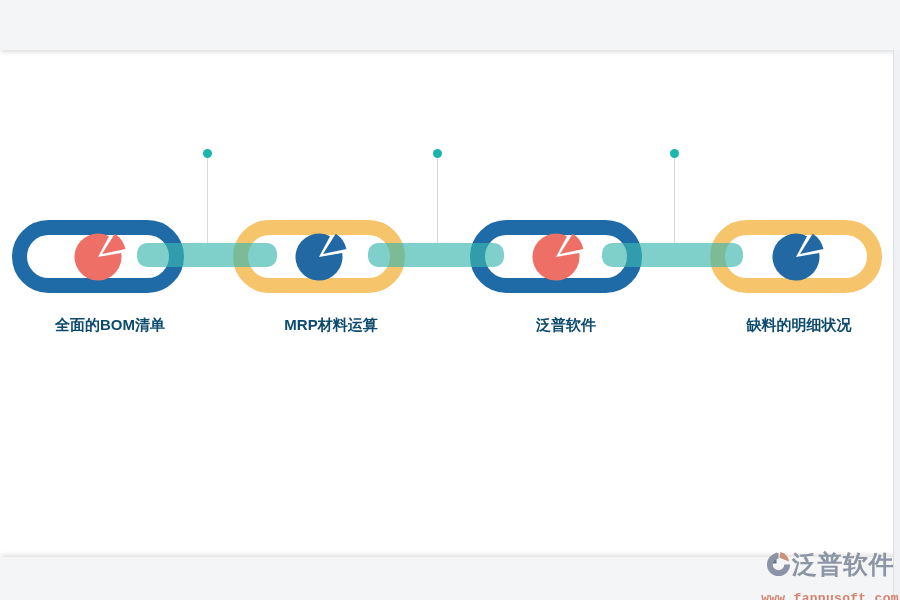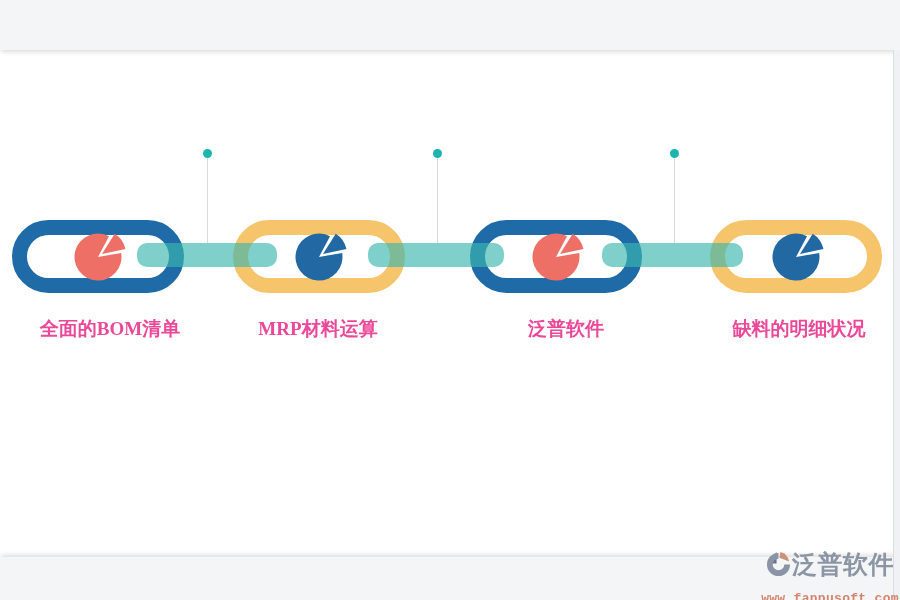--- a/index.html
+++ b/index.html
@@ -26,21 +26,21 @@
   
   .chain-seg { position:absolute; top:243px; height:24px; border-radius:10px;
                background:rgba(58,183,174,0.65); z-index:6; }
 
   
   .vline { position:absolute; top:157px; width:1px; height:86px; background:#d9d9d9; z-index:1; }
   .dot { position:absolute; top:149px; width:9px; height:9px; border-radius:50%;
          background:#1cb5ae; z-index:5; }
 
   .step-label { position:absolute; top:316px; transform:translateX(-50%);
-                font-size:19px; font-weight:700; color:#ec4899; white-space:nowrap; z-index:4;font-family:Liberation Serif, serif; }
+                font-size:15px; font-weight:700; color:#0c4a6e; white-space:nowrap; z-index:4; }
 
   
   .logo { position:absolute; left:767px; top:550px; width:126px; z-index:10;
           display:flex; flex-direction:column; align-items:center; }
   .logo-row { display:flex; align-items:flex-end; }
   .logo-mark { display:block; margin-right:1px; }
   .logo-name { font-family:"Liberation Serif", serif; font-size:25px; line-height:28px;
                font-weight:700; color:#8c95a4; letter-spacing:0.5px; white-space:nowrap; }
   .logo-url { font-family:Liberation Mono, monospace; font-size:13px; font-weight:700;
               color:#d5836e; margin-top:12px; letter-spacing:0.3px; white-space:nowrap; }
@@ -88,21 +88,21 @@
       <path d="M0 0 L23.14 -4.08 A23.5 23.5 0 1 1 11.03 -20.75 Z"></path>
       <path d="M4 -3 L16.72 -23.35 A24 24 0 0 1 27.48 -7.99 Z"></path>
     </svg>
   </div>
 
   <div class="chain-seg" style="left:137px; width:140px;"></div>
   <div class="chain-seg" style="left:368px; width:136px;"></div>
   <div class="chain-seg" style="left:602px; width:141px;"></div>
 
   <div class="step-label" style="left:110px;">全面的BOM清单</div>
-  <div class="step-label" style="left:318px;">MRP材料运算</div>
+  <div class="step-label" style="left:331px;">MRP材料运算</div>
   <div class="step-label" style="left:566px;">泛普软件</div>
   <div class="step-label" style="left:799px;text-align:center;">缺料的明细状况</div>
 
   <div class="logo">
     <div class="logo-row">
       <svg class="logo-mark" width="25" height="29" viewBox="0 0 26 30">
         <path d="M2 14 L11 2 L11 14 Z" fill="#67738a"></path>
         <path d="M14 8 L15 2 A12 12 0 0 1 24 12 Z" fill="#c89379"></path>
         <path d="M13 3 A12 12 0 1 0 25 15 L19 15 A6 6 0 1 1 13 9 Z" fill="#8b94a6"></path>
       </svg>

